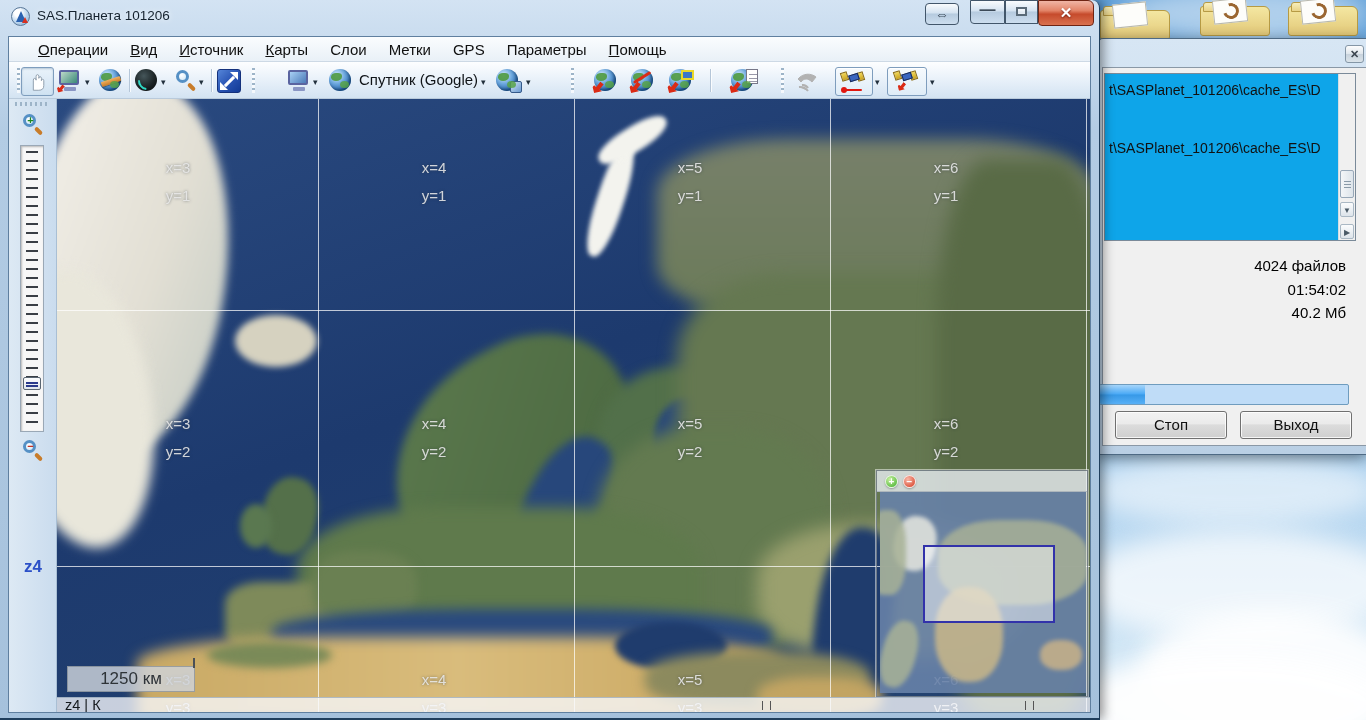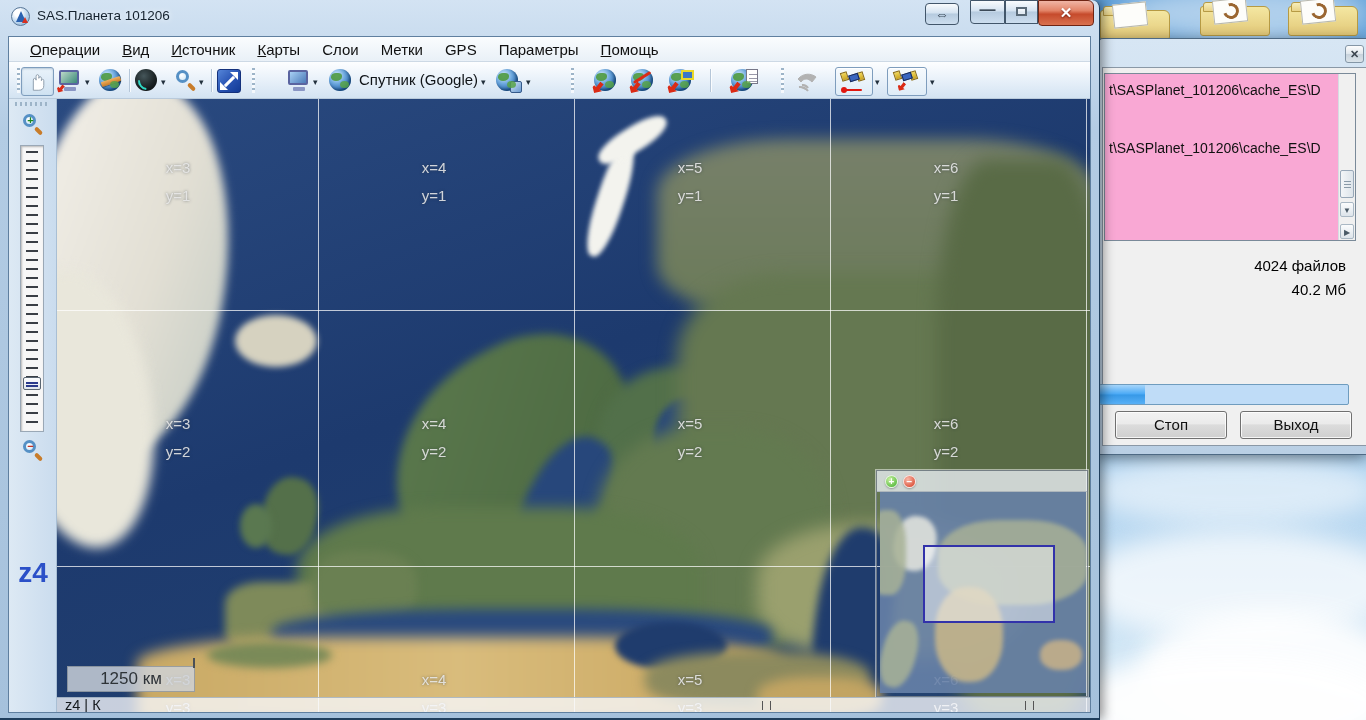--- a/index.html
+++ b/index.html
@@ -36,21 +36,21 @@
     text-shadow:0 1px 3px rgba(0,0,0,.85);}
 
   
   .dialog{position:absolute;left:1097px;top:38px;width:269px;height:417px;z-index:5;
     background:linear-gradient(180deg,#d7e6f4,#b9cfe4);border:1px solid #4e6a84;border-right:none;
     border-radius:6px 0 0 0;box-shadow:0 3px 14px rgba(0,0,0,.45);}
   .dialog-close{position:absolute;left:247px;top:6px;width:19px;height:18px;border:1px solid #8496a6;border-radius:3px;
     background:linear-gradient(180deg,#fdfdfd,#dfe6ec 50%,#c7d2dc 50%,#dbe4ea);
     color:#3c4650;font-size:11px;font-weight:bold;text-align:center;line-height:16px;}
   .dialog-client{position:absolute;left:4px;top:28px;right:0;bottom:8px;background:#f0f0f0;border:1px solid #8a98a6;border-right:none;}
-  .listbox{position:absolute;left:1px;top:5px;width:252px;height:168px;background:#f9a8d4;border:1px solid #7a8a99;}
+  .listbox{position:absolute;left:1px;top:5px;width:252px;height:168px;background:#0ea5e9;border:1px solid #7a8a99;}
   .path-line{position:absolute;left:4px;width:225px;white-space:nowrap;overflow:hidden;font-size:14px;color:#111;}
   .vsb{position:absolute;right:0;top:0;width:17px;height:100%;background:#f0f0f0;border-left:1px solid #d5dde2;}
   .vsb .thumb{position:absolute;left:1px;top:96px;width:14px;height:28px;border:1px solid #98a8b8;border-radius:2px;
     background:linear-gradient(90deg,#f4f6f8,#dde4ea);}
   .vsb .thumb:after{content:"";position:absolute;left:3px;top:10px;width:7px;height:1px;background:#8a9aa8;
     box-shadow:0 3px 0 #8a9aa8,0 6px 0 #8a9aa8;}
   .sb-btn{position:absolute;width:14px;height:15px;text-align:center;font-size:8px;color:#4a5a66;line-height:15px;
     border:1px solid #aab8c4;border-radius:2px;background:linear-gradient(180deg,#fbfcfd,#dde4ea);}
   .stats{position:absolute;right:20px;top:186px;width:235px;text-align:right;font-size:15px;color:#000;}
   .stats div{height:23.5px;line-height:23.5px;}
@@ -81,21 +81,21 @@
   .btn-arrow{left:925px;top:3px;width:34px;height:22px;border-radius:4px;font-size:14px;line-height:20px;}
   .btn-min{left:970px;top:0;width:35px;height:24px;border-radius:0 0 0 4px;font-weight:bold;line-height:18px;}
   .btn-max{left:1005px;top:0;width:33px;height:24px;}
   .max-glyph{display:inline-block;width:11px;height:9px;border:2px solid #5a6a78;margin-top:6px;background:rgba(255,255,255,.6);}
   .btn-close{left:1038px;top:0;width:56px;height:26px;border-radius:0 6px 4px 4px;
     background:linear-gradient(180deg,#f0b5a5,#e28468 40%,#c64b2c 55%,#d9714f);border:1px solid #6e2413;
     color:#fff;font-size:15px;font-weight:bold;line-height:24px;text-shadow:0 1px 2px rgba(90,10,0,.8);}
   .client{position:absolute;left:8px;top:36px;width:1083px;height:677px;border:1px solid #5f7f9f;background:#eef3f8;}
 
   
-  .menubar{position:absolute;left:0;top:0;width:100%;height:25px;display:flex;align-items:center;padding-left:10px;
+  .menubar{position:absolute;left:0;top:0;width:100%;height:25px;display:flex;align-items:center;padding-left:18px;
     background:linear-gradient(180deg,#fafcfe,#e9f0f7);border-bottom:1px solid #cdd9e5;font-size:15px;color:#101010;}
   .menu-item{padding:2px 11px;}
   .accel{text-decoration:underline;}
 
   
   .toolbar{position:absolute;left:0;top:25px;width:100%;height:37px;
     background:linear-gradient(180deg,#fdfeff,#e4eef8 60%,#d3e3f2);border-bottom:1px solid #b9cadb;}
   .grip{position:absolute;top:6px;width:3px;height:25px;
     background:repeating-linear-gradient(180deg,#9db4c8 0 2px,rgba(255,255,255,.7) 2px 5px);}
   .tsep{position:absolute;top:7px;width:1px;height:23px;background:#b5c6d8;box-shadow:1px 0 0 rgba(255,255,255,.8);}
@@ -154,21 +154,21 @@
     background:linear-gradient(90deg,#dde9f4,#cadcee);border-right:1px solid #a9bfd4;}
   .sidebar .grip-h{margin:3px 6px 0 6px;height:4px;
     background:repeating-linear-gradient(90deg,#9db4c8 0 2px,transparent 2px 5px);}
   .side-mag{position:absolute;left:13px;}
   .slider{position:absolute;left:11px;top:46px;width:24px;height:287px;background:#f7f7f7;
     border:1px solid #9aa8b6;box-shadow:inset 1px 1px 2px rgba(0,0,0,.25);}
   .tick{position:absolute;left:5px;width:12px;height:2px;background:#3a3f46;}
   .thumb{position:absolute;left:2px;top:231px;width:18px;height:13px;border:1px solid #5a6672;border-radius:2px;
     background:linear-gradient(180deg,#fcfdfe,#dfe6ec);}
   .thumb:after{content:"";position:absolute;left:2px;top:4px;right:2px;height:2px;background:#2a3a8c;box-shadow:0 3px 0 #2a3a8c;}
-  .zoom-level{position:absolute;left:0;width:48px;top:458px;text-align:center;font-size:28px;font-weight:bold;}
+  .zoom-level{position:absolute;left:0;width:48px;top:458px;text-align:center;font-size:17px;font-weight:bold;}
 
   
   .map{position:absolute;left:48px;top:62px;right:0;bottom:0;overflow:hidden;
     background:linear-gradient(160deg,#2a4a80 0%,#1d3a6e 45%,#254470 100%);}
   .lm{position:absolute;}
   .vline{position:absolute;top:0;bottom:0;width:1px;background:rgba(255,255,255,.72);}
   .hline{position:absolute;left:0;right:0;height:1px;background:rgba(255,255,255,.72);}
   .tile-label{position:absolute;transform:translate(-50%,-50%);text-align:center;font-size:15px;line-height:28px;
     color:rgba(233,233,233,.88);text-shadow:0 0 3px rgba(40,50,60,.55);}
   .scalebar{position:absolute;left:10px;top:567px;width:128px;height:26px;background:rgba(206,211,218,.82);
@@ -229,20 +229,21 @@
             <div class="path-line" style="top: 66px;">t\SASPlanet_101206\cache_ES\D</div>
           </div>
         <div class="vsb">
           <div class="thumb"></div>
           <div class="sb-btn" style="left:1px;top:128px;">▼</div>
         </div>
         <div class="sb-btn" style="right:1px;bottom:1px;">▶</div>
       </div>
       <div class="stats">
           <div>4024 файлов</div>
+          <div>01:54:02</div>
           <div>40.2 Мб</div>
         </div>
       <div class="progress" style="background: rgb(191, 220, 247);">
         <div class="progress-fill" style="background: rgb(58, 162, 245);"></div>
       </div>
       <div class="dlg-btn" style="left:12px;">Стоп</div>
       <div class="dlg-btn" style="left:137px;">Выход</div>
     </div>
   </div>
 

